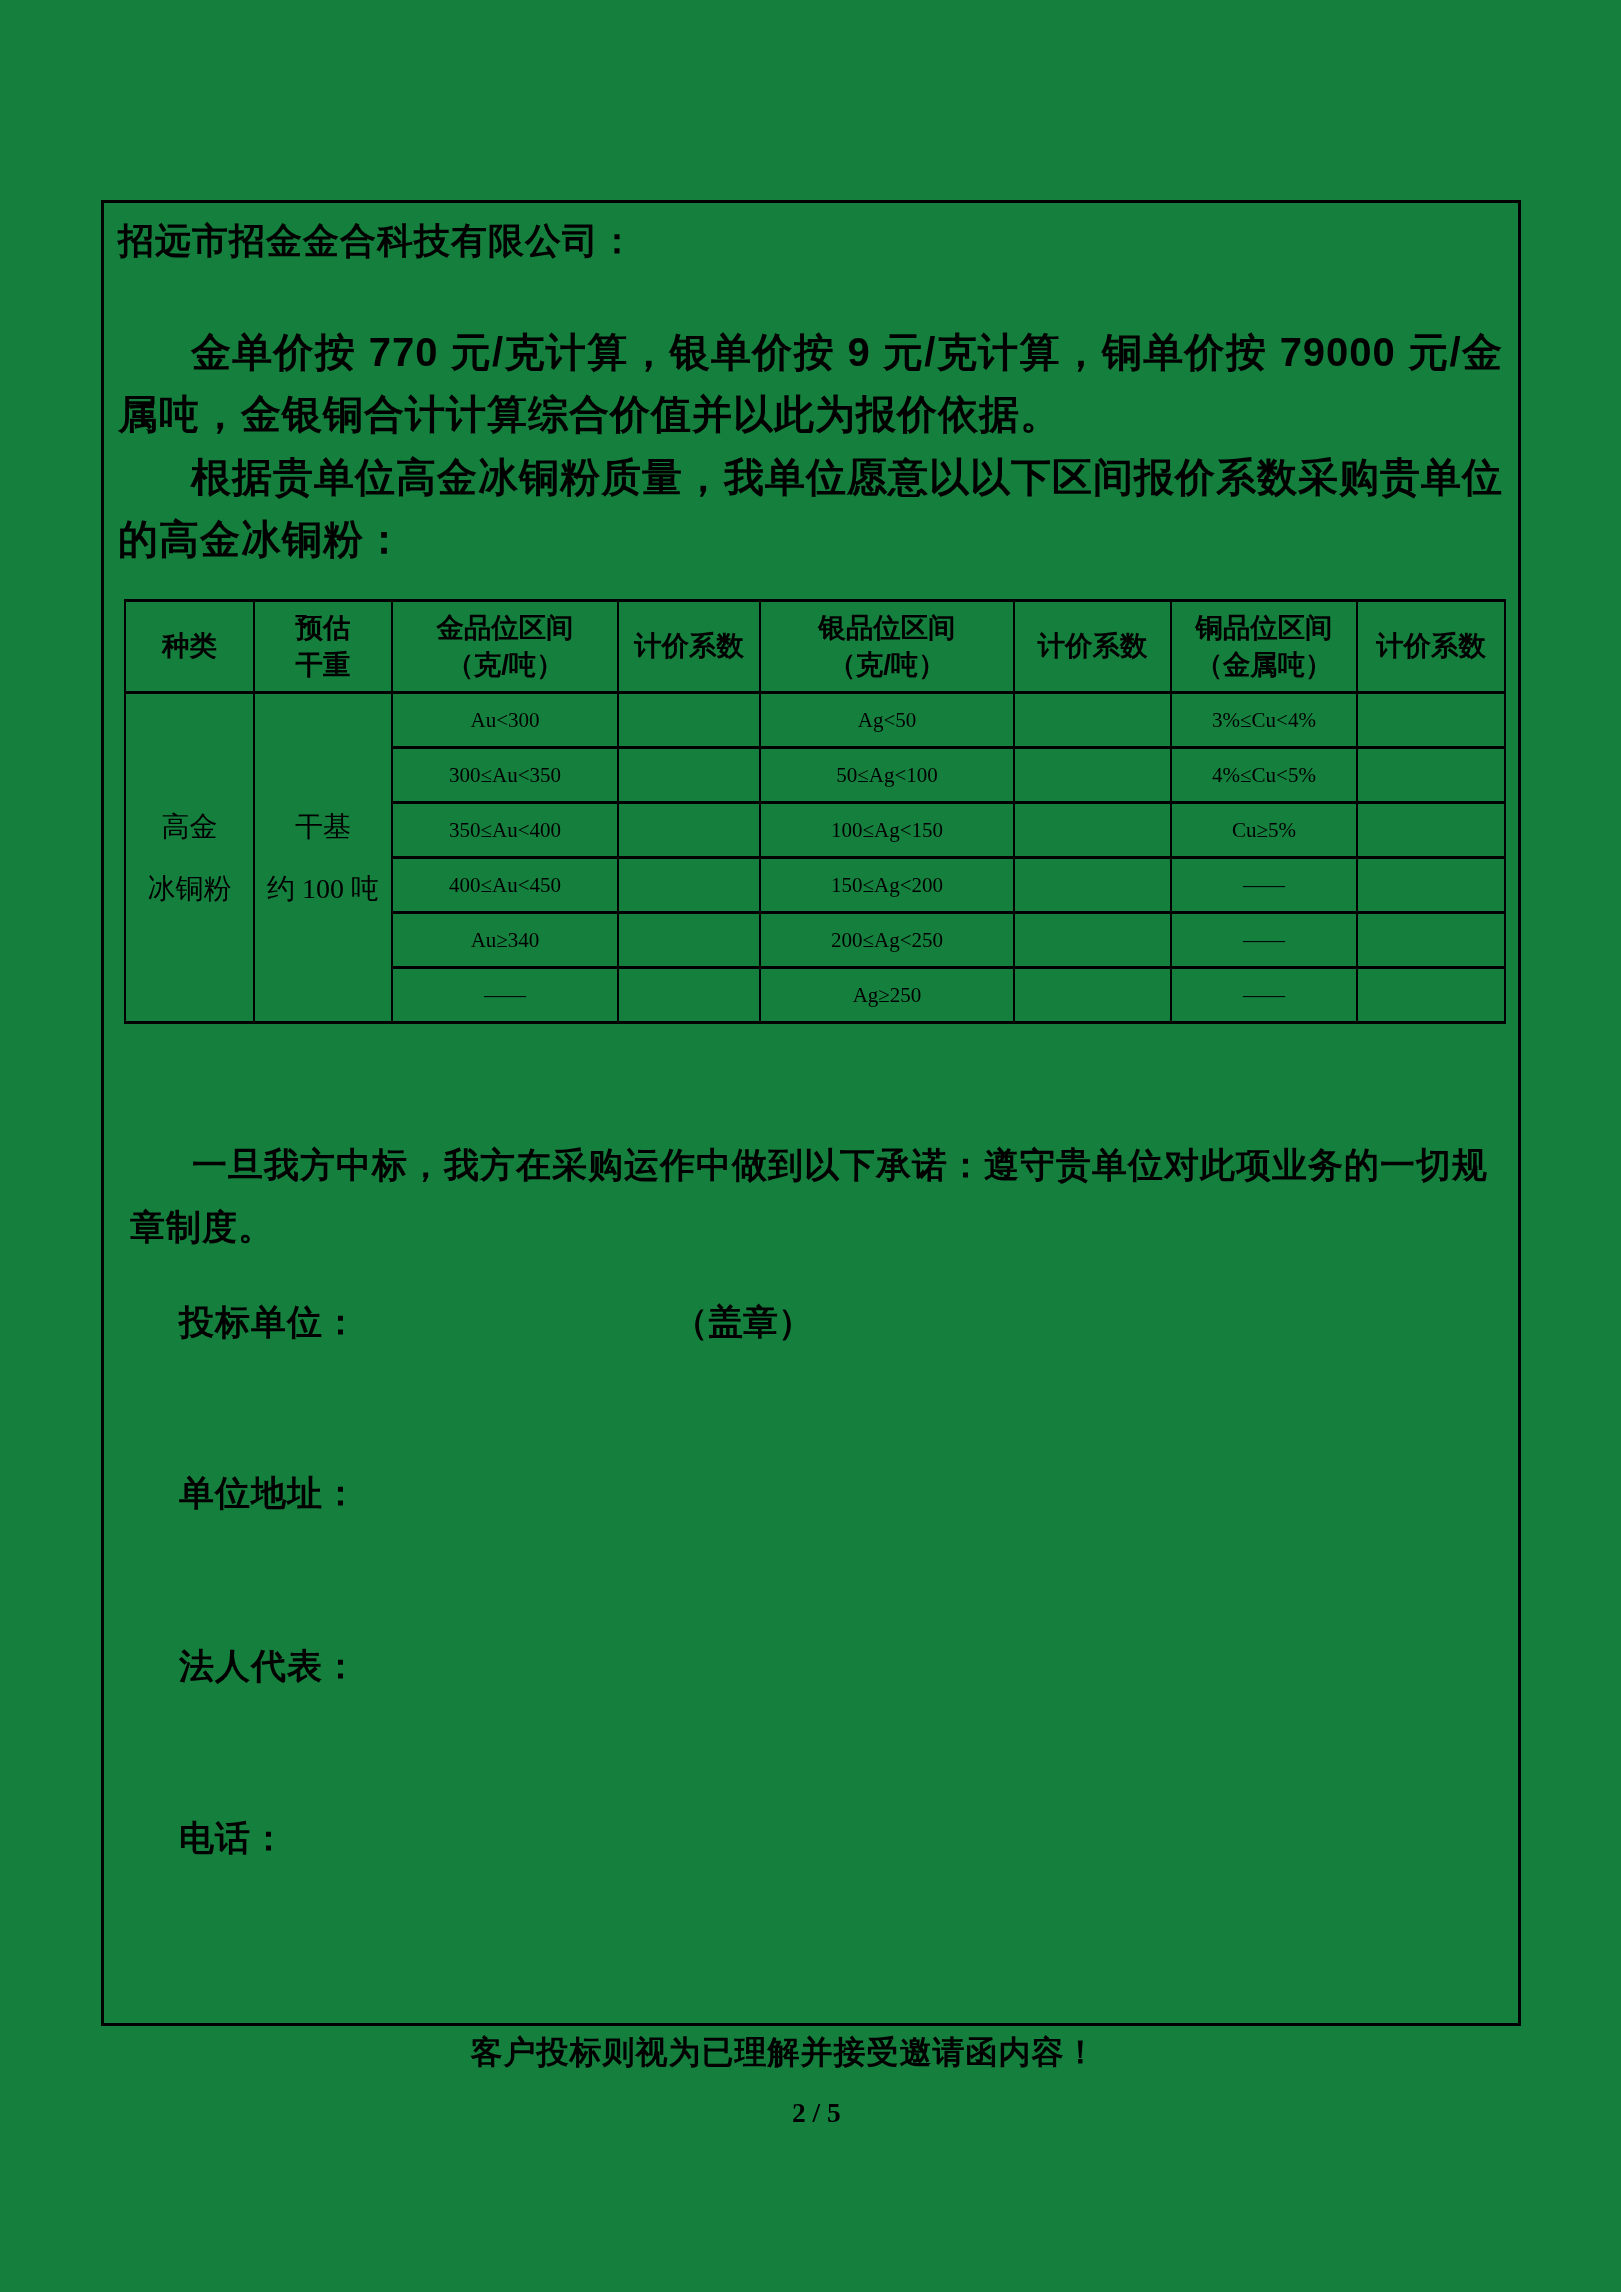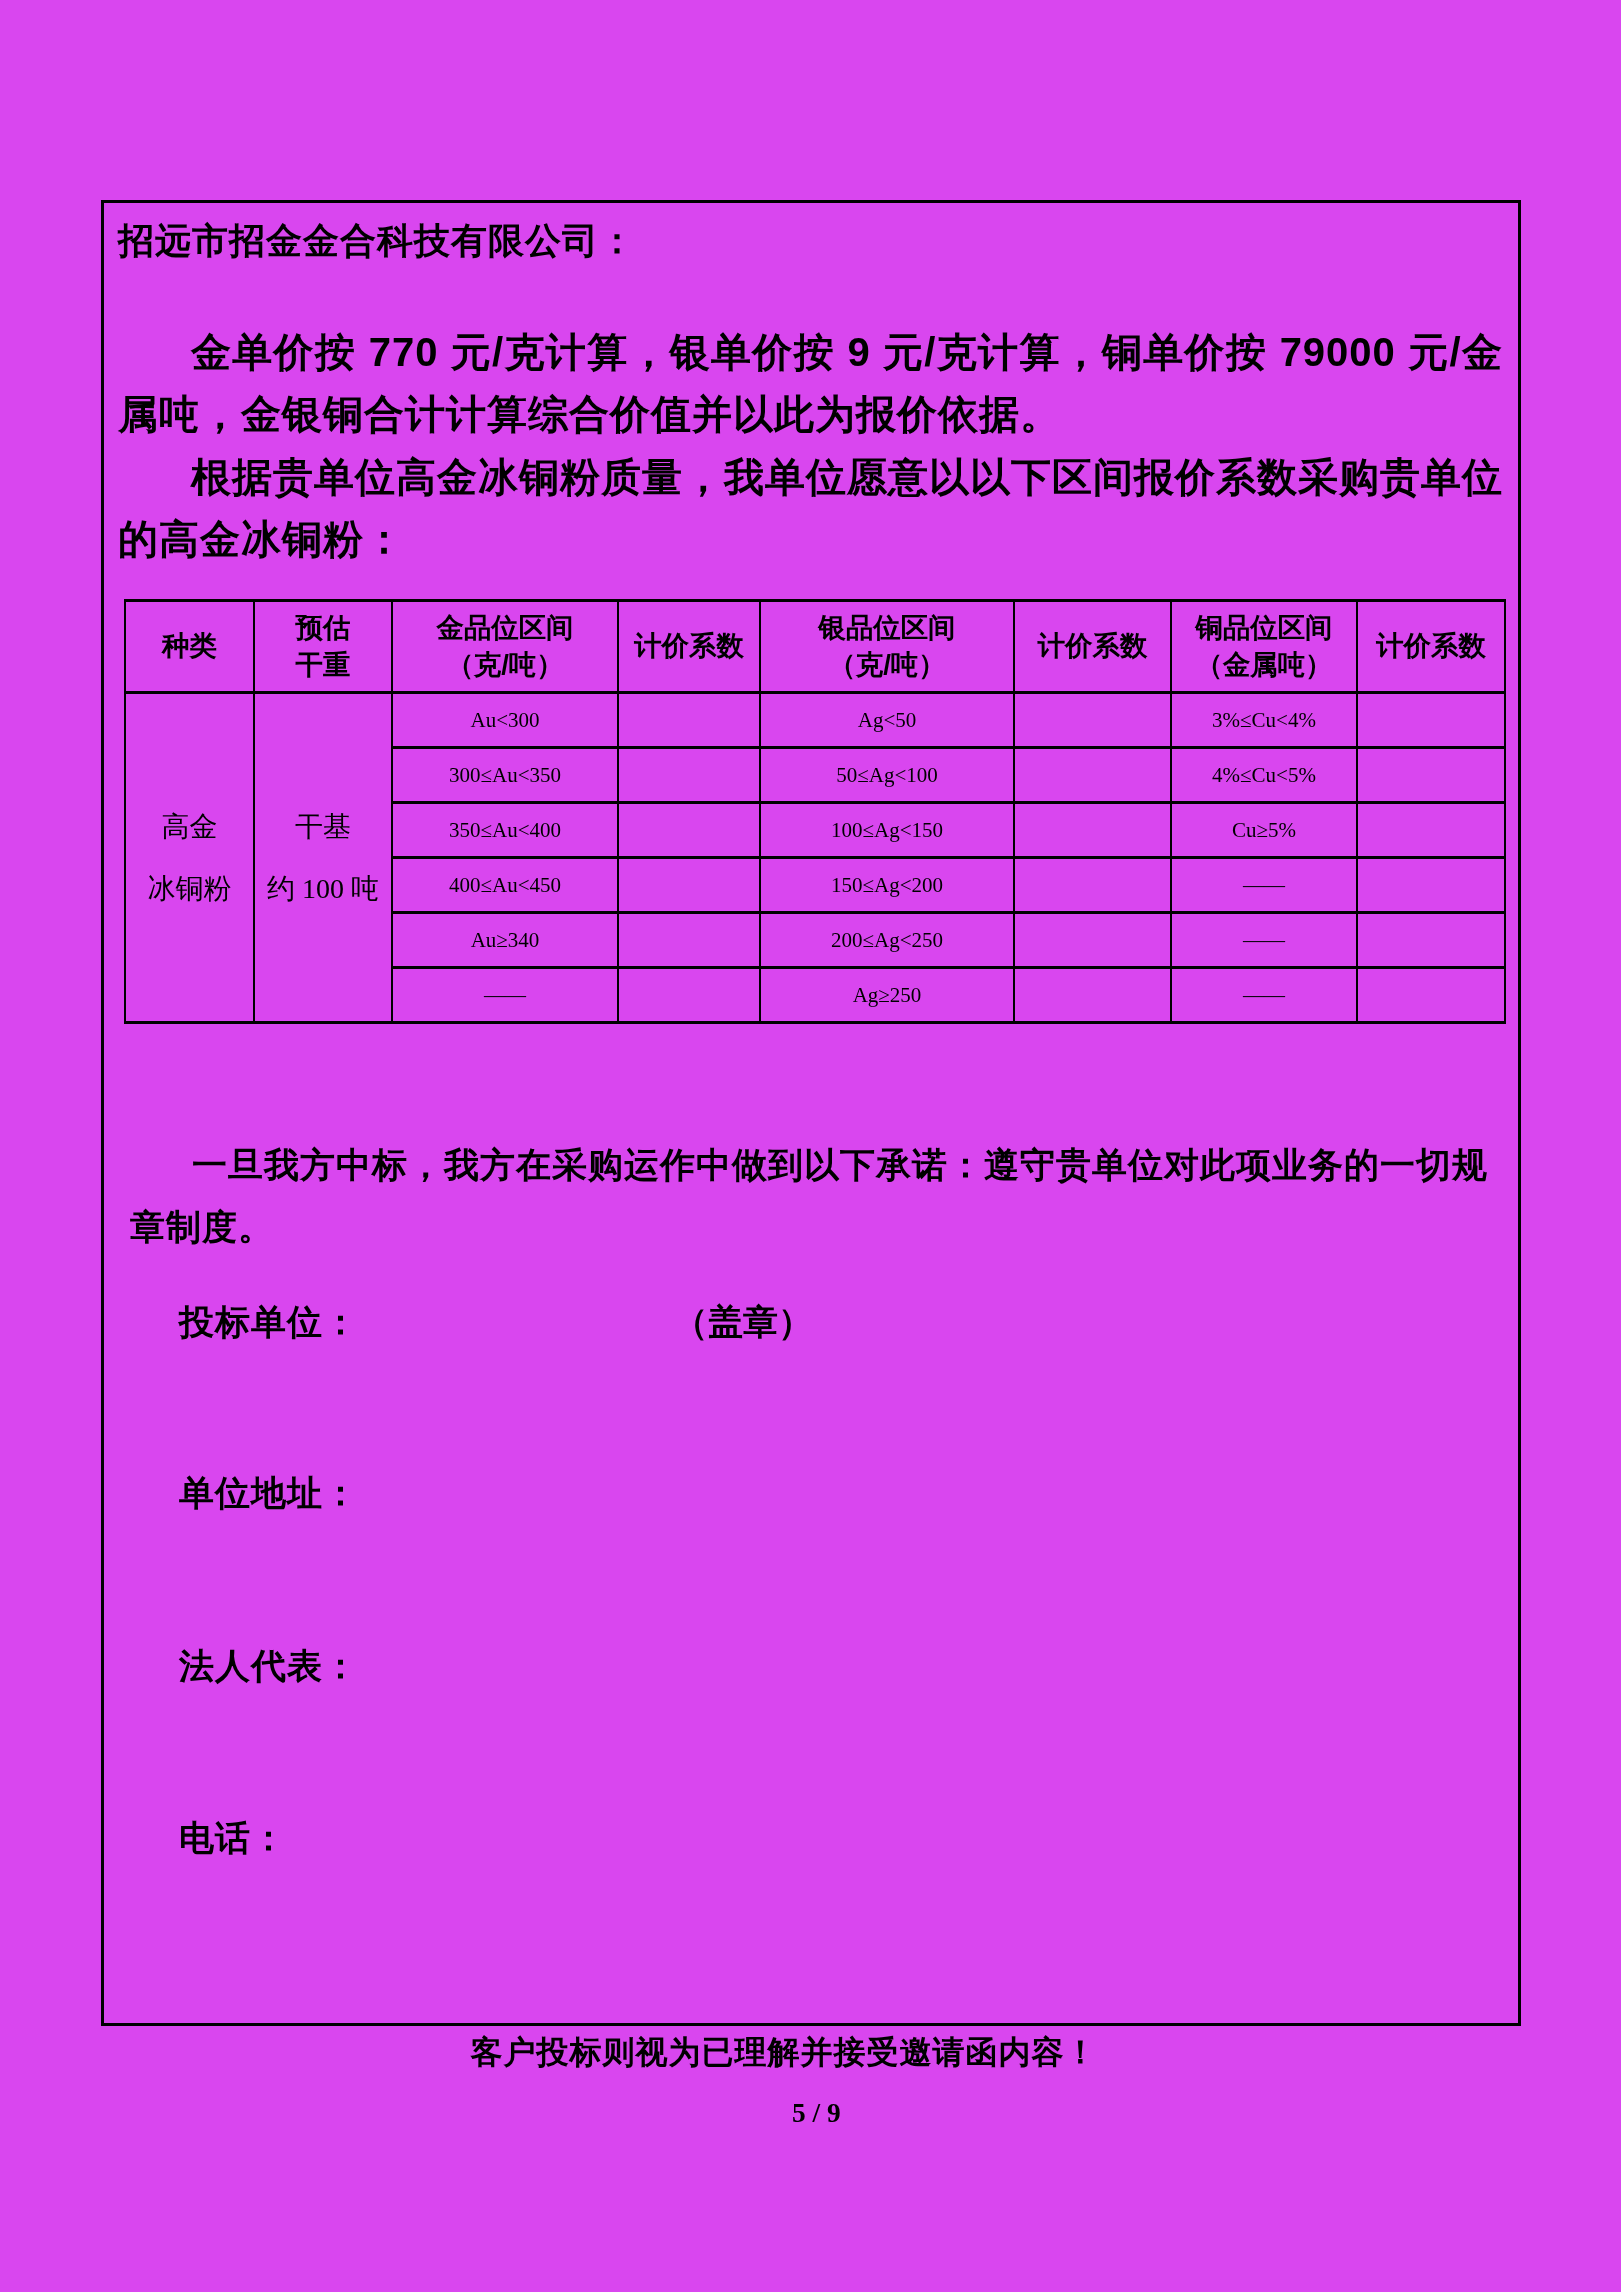--- a/index.html
+++ b/index.html
@@ -1,20 +1,20 @@
 <!DOCTYPE html>
 <html><head>
 <meta charset="utf-8">
 <style>
   html,body { margin:0; padding:0; background:#ffffff; }
   .page {
     position: relative;
     width: 1621px;
     height: 2293px;
-    background: #d946ef;
+    background: #15803d;
     color: #000000;
     font-family: "Liberation Sans", sans-serif;
     overflow: hidden;
   }
   .border-box {
     position: absolute;
     left: 101px; top: 200px;
     width: 1420px; height: 1826px;
     border: 3.9px solid #000000;
     box-sizing: border-box;
@@ -207,16 +207,16 @@
 
   <p class="commitment">一旦我方中标，我方在采购运作中做到以下承诺：遵守贵单位对此项业务的一切规章制度。</p>
 
   <div class="sig-line sig-bidder">投标单位：</div>
   <div class="sig-seal">（盖章）</div>
   <div class="sig-line sig-address">单位地址：</div>
   <div class="sig-line sig-legal">法人代表：</div>
   <div class="sig-line sig-phone">电话：</div>
 
   <div class="footer-note">客户投标则视为已理解并接受邀请函内容！</div>
-  <div class="page-number">5 / 9</div>
+  <div class="page-number">2 / 5</div>
 
 </div>
 
 
 </body></html>

